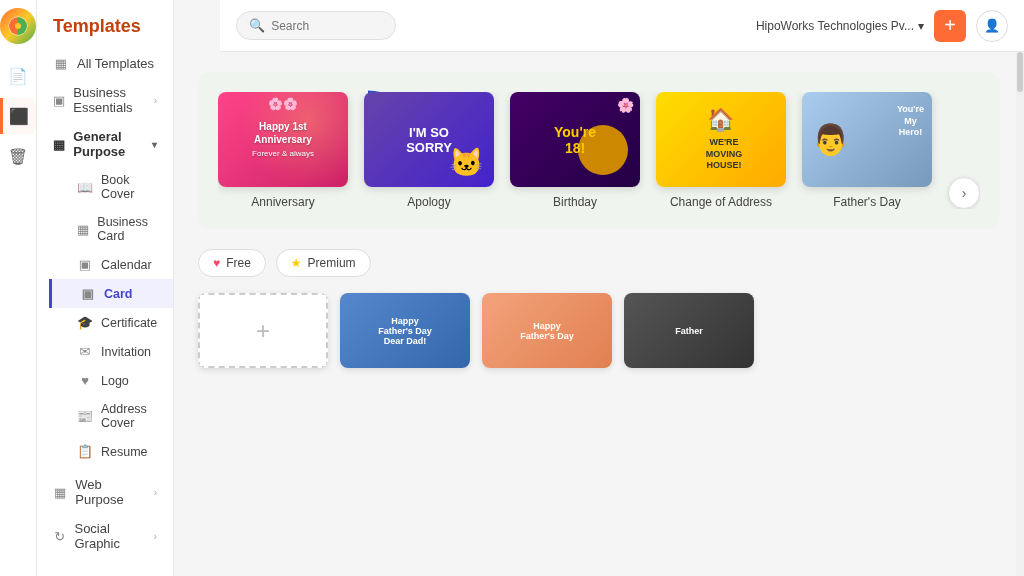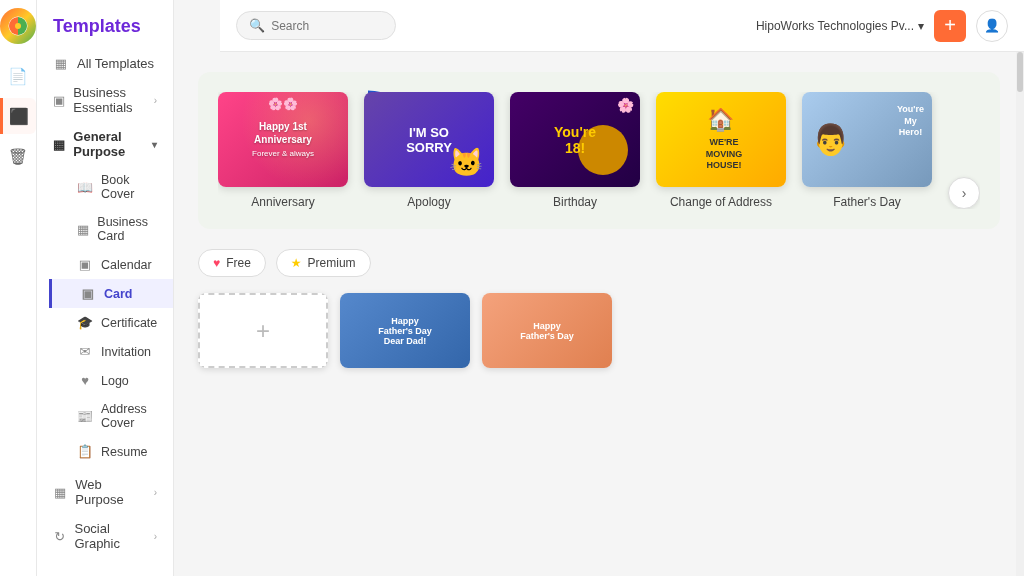--- a/index.html
+++ b/index.html
@@ -51,21 +51,21 @@
       background: #fff;
       border-right: 1px solid #e8e8e8;
       display: flex;
       flex-direction: column;
       padding: 12px 0;
       overflow-y: auto;
     }
     .sidebar-title {
       font-size: 18px;
       font-weight: 700;
-      color: #6d28d9;
+      color: #c2410c;
       padding: 4px 16px 12px;
     }
     .sidebar-item {
       display: flex;
       align-items: center;
       padding: 7px 16px;
       cursor: pointer;
       color: #444;
       font-size: 13px;
       gap: 8px;
@@ -687,20 +687,25 @@
             <div class="bt-blue-text">Happy<br>Father's Day<br>Dear Dad!</div>
           </div>
         </div>
 
         <div class="bottom-thumb">
           <div class="bt-peach">
             <div class="bt-text">Happy<br>Father's Day</div>
           </div>
         </div>
 
+        <div class="bottom-thumb">
+          <div class="bt-gray">
+            <div class="bt-text">Father</div>
+          </div>
+        </div>
 
       </div>
     </div>
 
     <div class="scrollbar-track">
       <div class="scrollbar-thumb"></div>
     </div>
 
   </div>
 </div>

